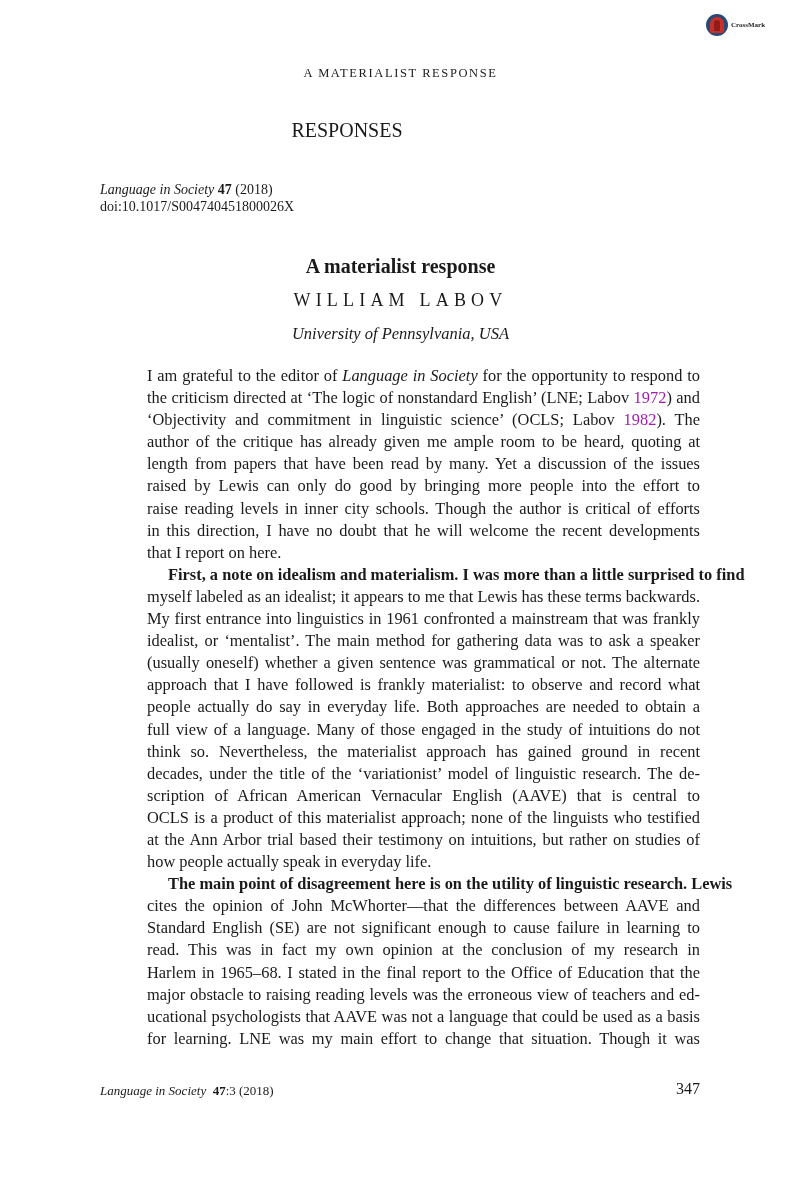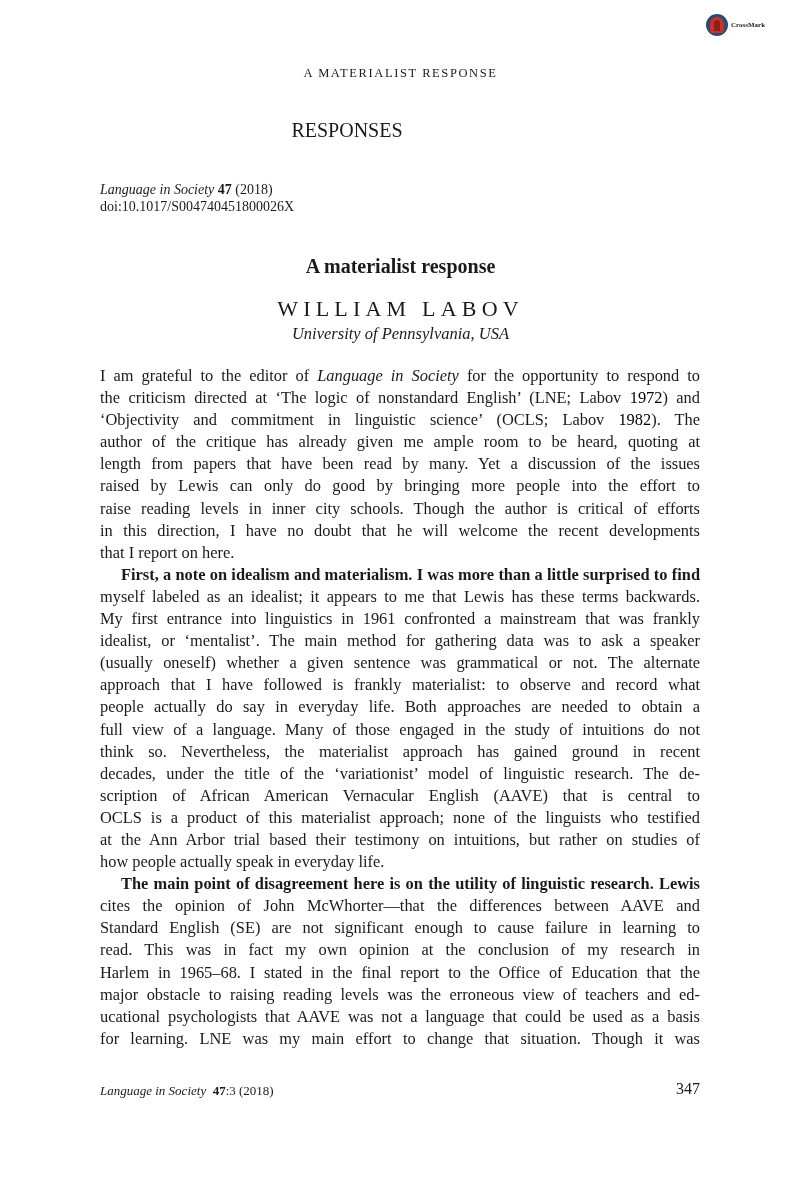--- a/index.html
+++ b/index.html
@@ -85,25 +85,25 @@
       position: absolute;
       top: 255px;
       left: 0;
       width: 801px;
       text-align: center;
       font-size: 20px;
       font-weight: bold;
     }
     .author {
       position: absolute;
-      top: 296px;
-      left: 0;
-      width: 801px;
-      text-align: center;
-      font-size: 22px;
+      top: 290px;
+      left: 0;
+      width: 801px;
+      text-align: center;
+      font-size: 18px;
       letter-spacing: 5.2px;
     }
     .affiliation {
       position: absolute;
       top: 324px;
       left: 0;
       width: 801px;
       text-align: center;
       font-size: 16.5px;
       font-style: italic;
@@ -115,30 +115,31 @@
       width: 600px;
       font-size: 16.4px;
       line-height: 22.1px;
     }
     .line {
       display: block;
       height: 22.1px;
       white-space: nowrap;
       text-align: justify;
       text-align-last: justify;
+      margin-left: 47px;
     }
     .line.last {
       text-align-last: left;
     }
     .line.indent {
       padding-left: 21px;
       font-weight: bold;
     }
     .ref {
-      color: #000000;
+      color: #a21caf;
       text-decoration: none;
       cursor: pointer;
     }
     .it { font-style: italic; }
     .footer-left {
       position: absolute;
       left: 100px;
       top: 1083px;
       font-size: 13px;
     }

